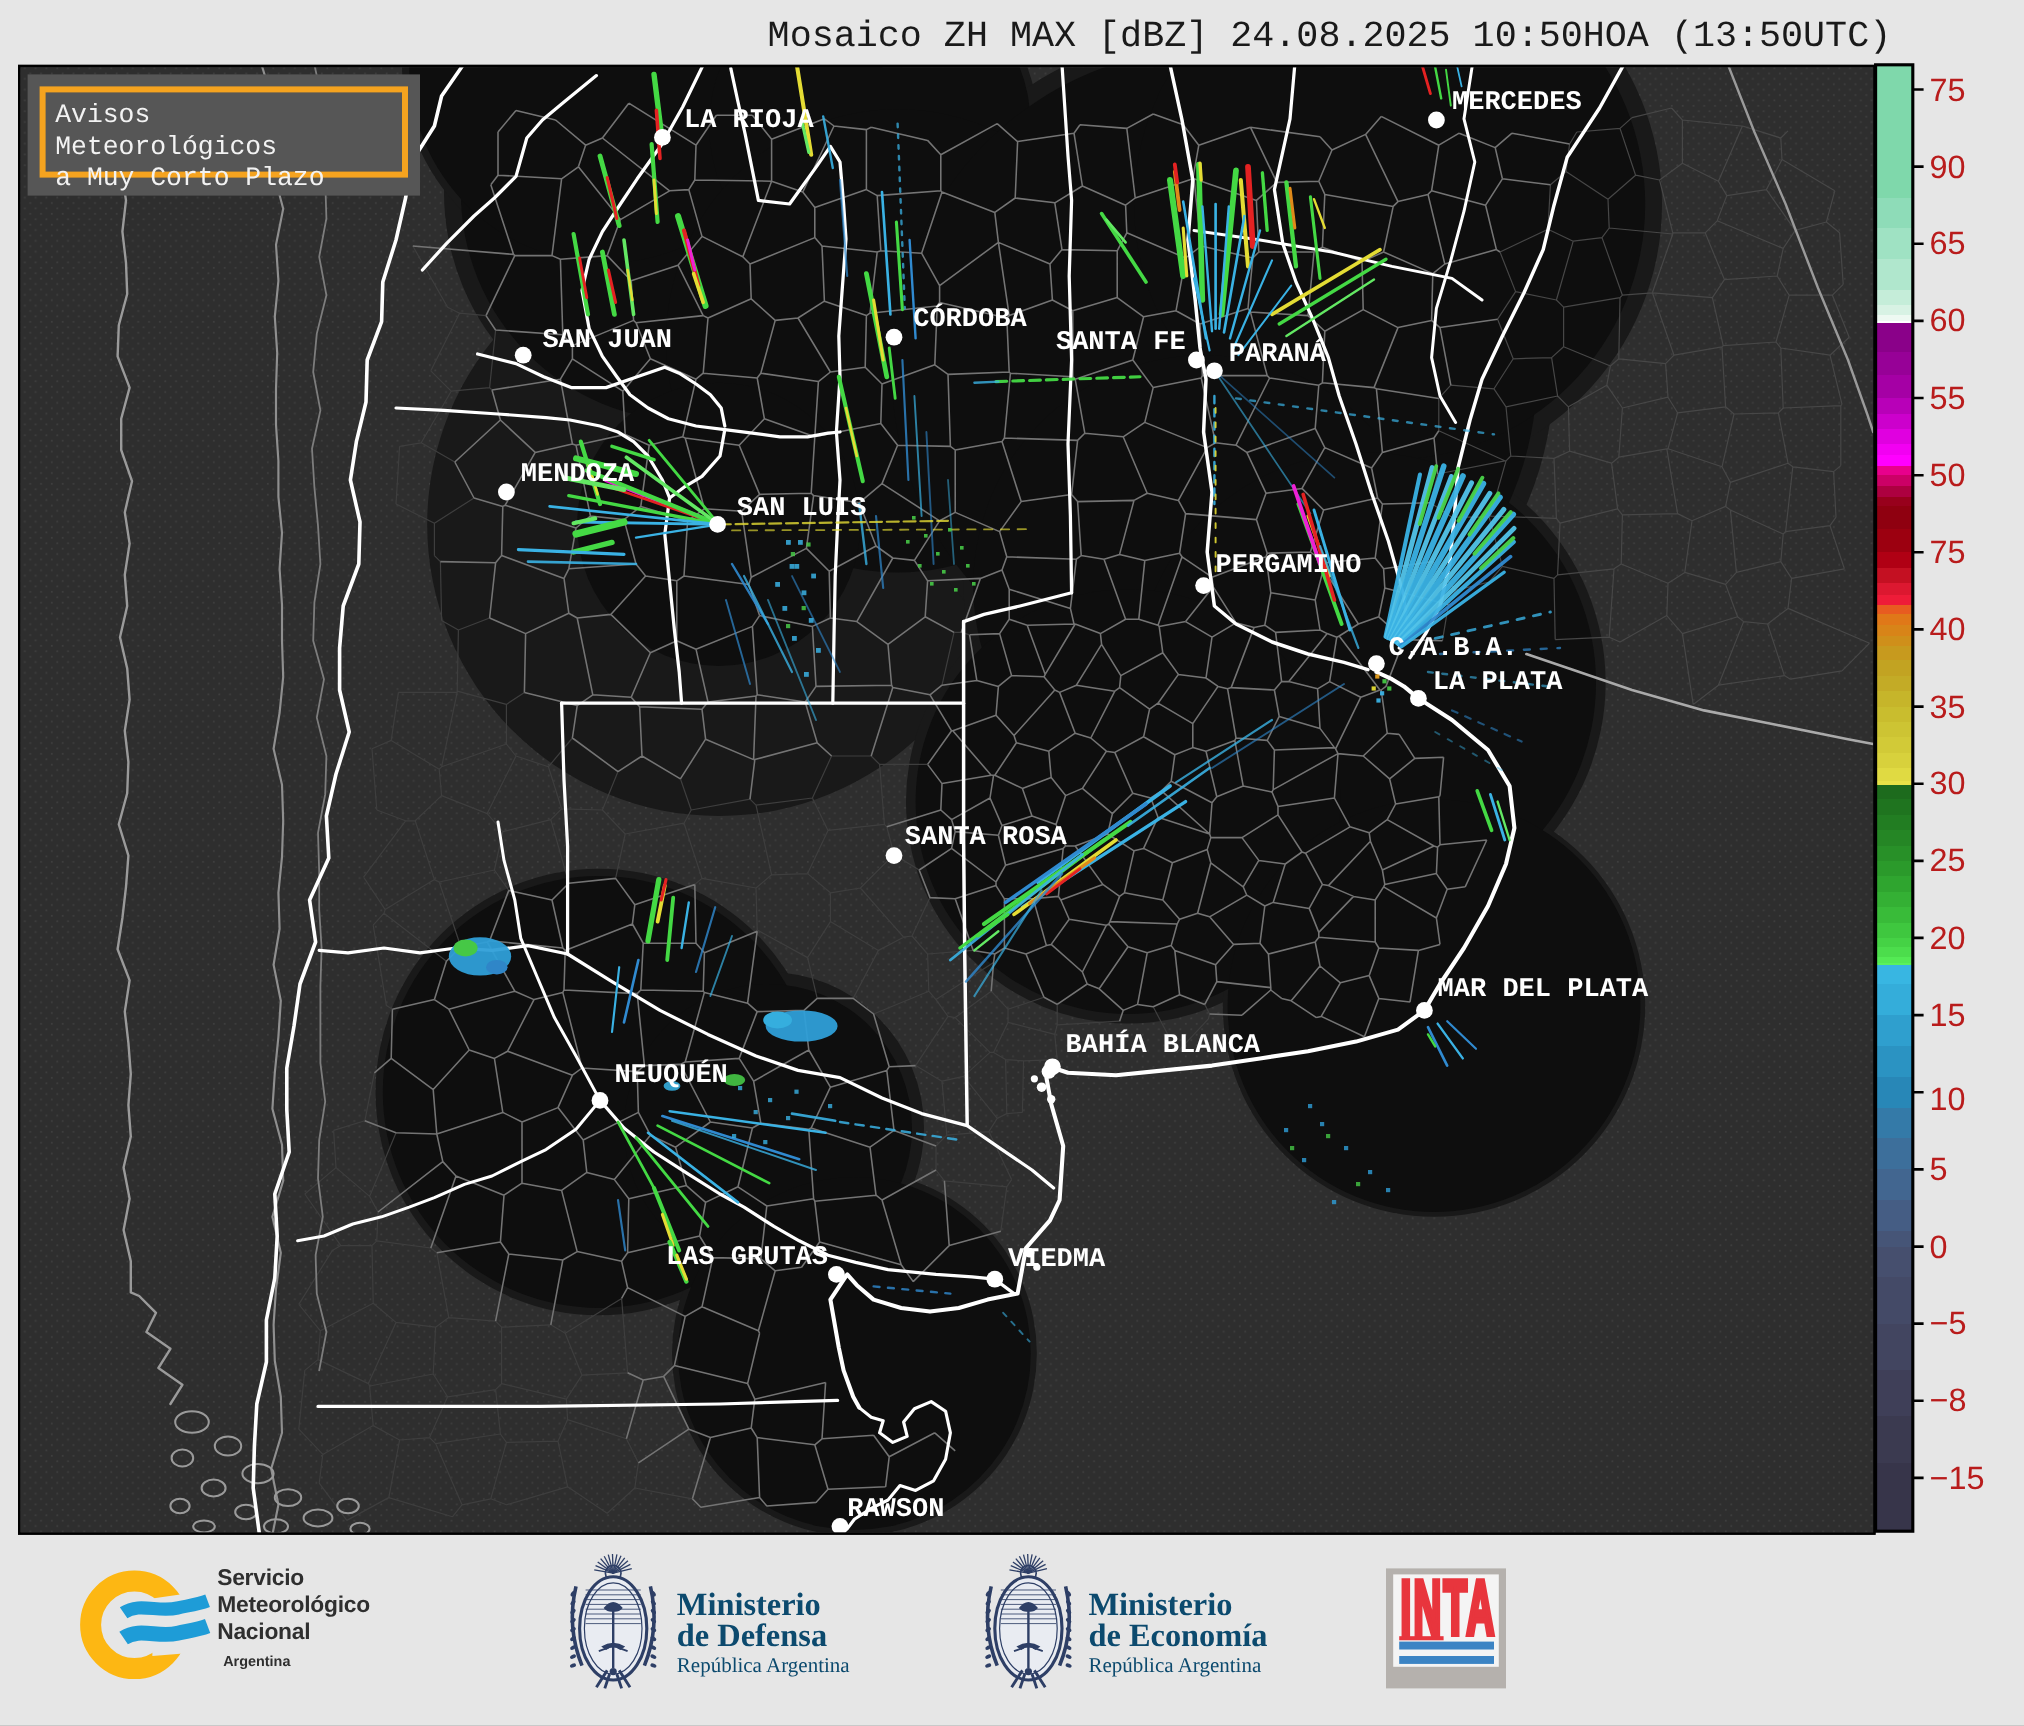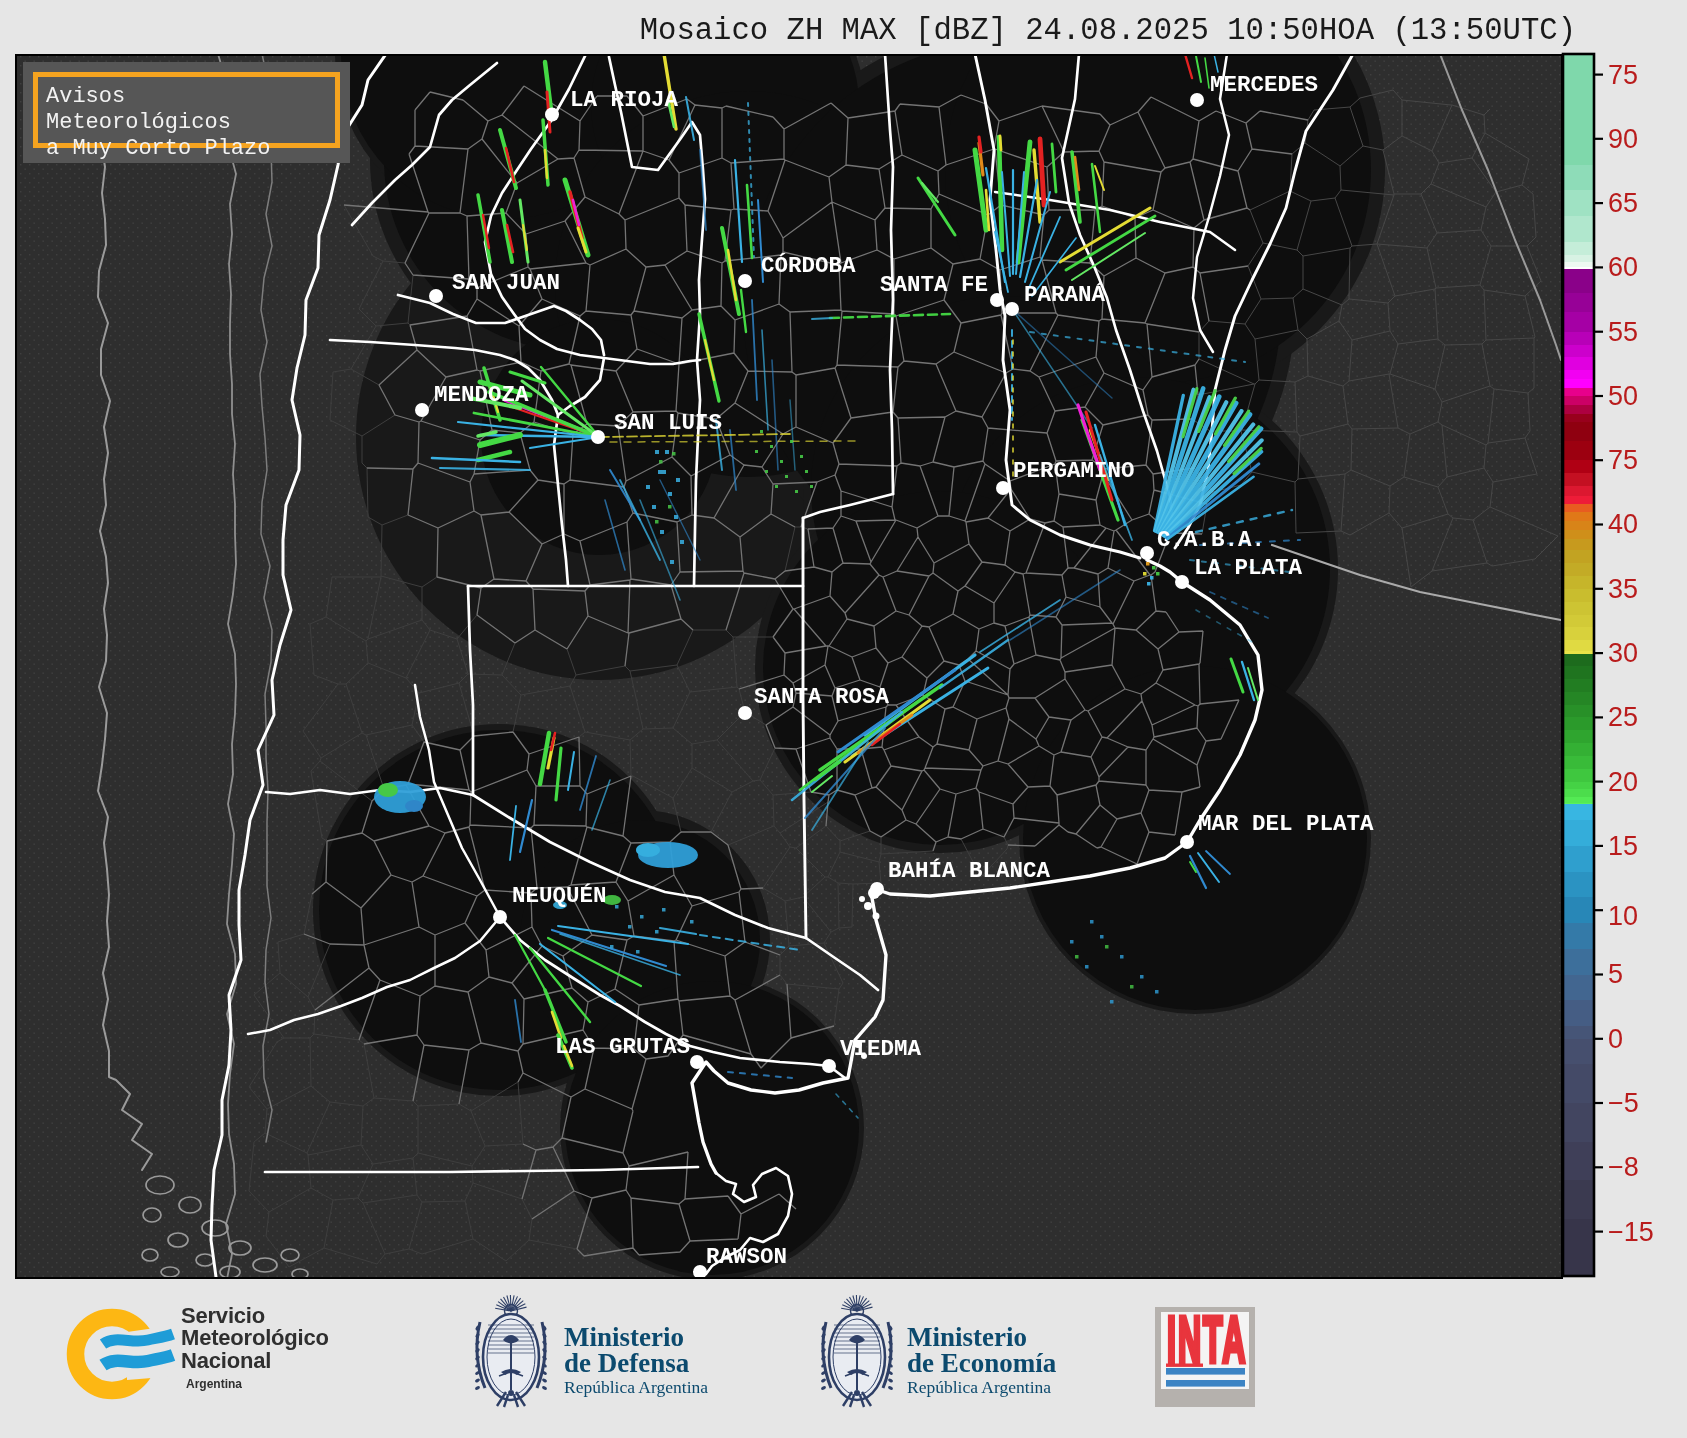--- a/index.html
+++ b/index.html
@@ -838,18 +838,18 @@
 <rect x="1155" y="1307" width="100" height="100" fill="#b5b1ad"></rect>
 <rect x="1161" y="1312" width="88" height="77" fill="#f4f4f4"></rect>
 <g transform="translate(1167,1362) scale(0.50,1)">
         <text x="0" y="0" font-family="Liberation Sans" font-weight="bold" font-size="64" fill="#e8353d" stroke="#e8353d" stroke-width="5" letter-spacing="4">INTA</text>
       </g>
 <rect x="1166" y="1363.5" width="37" height="3.4" fill="#e8353d"></rect>
 <rect x="1166" y="1368" width="79" height="6.6" fill="#3c84c4"></rect>
 <rect x="1166" y="1380" width="79" height="6.6" fill="#3c84c4"></rect>
 </g>
 </svg>
-<div class="ftxt" style="left:181px;top:1305px;font-size:22px;font-weight:600;line-height:22.3px;letter-spacing:-0.2px">Servicio<br>Meteorológico<br>Nacional</div>
+<div class="ftxt" style="left:181px;top:1305px;font-size:19px;font-weight:600;line-height:22.3px;letter-spacing:-0.2px">Servicio<br>Meteorológico<br>Nacional</div>
 <div class="ftxt" style="left:186px;top:1377px;font-size:12px;font-weight:600">Argentina</div>
 <div class="mintxt" style="left:564px;top:1324px;font-size:27px;font-weight:bold;line-height:26px">Ministerio<br>de Defensa</div>
 <div class="mintxt" style="left:564px;top:1377px;font-size:17.5px">República Argentina</div>
 <div class="mintxt" style="left:907px;top:1324px;font-size:27px;font-weight:bold;line-height:26px">Ministerio<br>de Economía</div>
 <div class="mintxt" style="left:907px;top:1377px;font-size:17.5px">República Argentina</div>
 
 </body></html>

